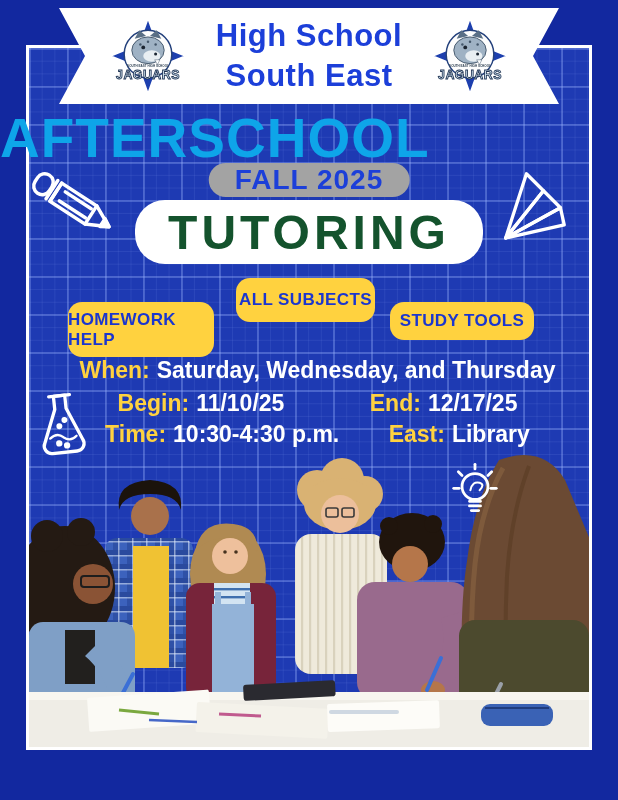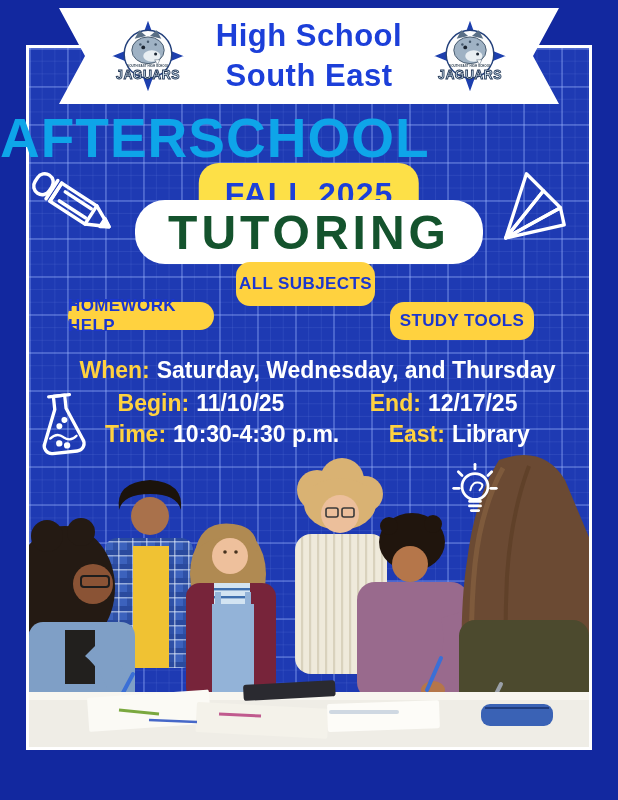--- a/index.html
+++ b/index.html
@@ -35,43 +35,43 @@
     font-size:31px;line-height:40px;letter-spacing:.5px;width:230px;
   }
   .logo{width:80px;height:86px;flex:0 0 auto;}
   .headline{
     position:absolute;left:0;right:0;top:106px;text-align:left;
     color:#0ea5e9;font-weight:bold;font-size:55px;letter-spacing:1px;
     z-index:4;
   }
   .season-pill{
     position:absolute;left:50%;transform:translateX(-50%);top:163px;
-    background:#fde047;color:#1c3fd9;font-weight:bold;font-size:32px;
-    padding:17px 26px;border-radius:20px;letter-spacing:1px;z-index:4;
+    background:#a3a3a3;color:#1c3fd9;font-weight:bold;font-size:28px;
+    padding:3px 26px;border-radius:20px;letter-spacing:1px;z-index:4;
     line-height:28px;
   }
   .tutoring-box{
     position:absolute;left:50%;transform:translateX(-50%);top:200px;
     width:348px;height:64px;background:#ffffff;border-radius:30px;
     color:#14532d;font-weight:bold;font-size:48px;letter-spacing:4px;
     display:flex;align-items:center;justify-content:center;z-index:4;
   }
   .doodle{position:absolute;z-index:3;}
   #pencil{left:26px;top:162px;width:96px;height:84px;}
   #pencil svg{transform:rotate(33deg);}
   #plane{left:500px;top:164px;width:68px;height:80px;}
   #flask{left:32px;top:388px;width:60px;height:72px;transform:rotate(-6deg);}
   #bulb{left:450px;top:462px;width:50px;height:62px;}
   .pill{
     position:absolute;background:#ffd23f;color:#1b36cf;font-weight:bold;
     display:flex;align-items:center;justify-content:center;
     border-radius:14px;font-size:17px;letter-spacing:.4px;z-index:4;
   }
-  #pill-homework{left:68px;top:302px;width:146px;height:28px;}
-  #pill-subjects{left:236px;top:262px;width:139px;height:44px;}
+  #pill-homework{left:68px;top:302px;width:146px;height:55px;}
+  #pill-subjects{left:236px;top:278px;width:139px;height:44px;}
   #pill-study{left:390px;top:302px;width:144px;height:38px;}
   .line{
     position:absolute;left:0;right:0;text-align:center;font-weight:bold;
     font-size:23px;color:#ffffff;z-index:4;white-space:nowrap;
   }
   .line .lbl{color:#ffd23f;margin-right:7px;margin-left:17px;}
   .line .grp{display:inline-block;}
   #line-when{top:357px;}
   #line-dates{top:390px;}
   #line-dates .grp+.grp{margin-left:62px;}

